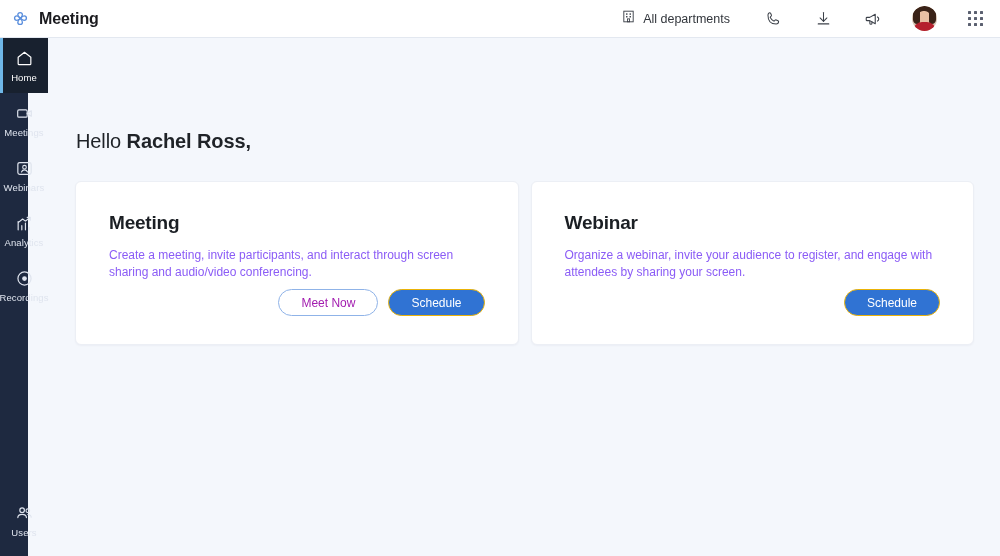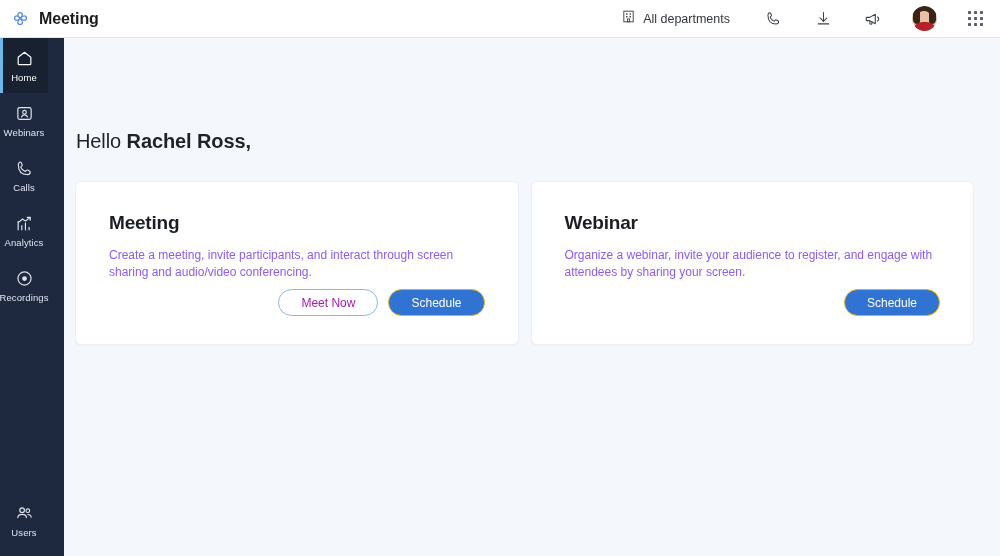--- a/index.html
+++ b/index.html
@@ -44,21 +44,21 @@
   .avatar .hair { position: absolute; left: 2px; top: 0px; width: 21px; height: 16px; background: #3a2318; border-radius: 11px 11px 7px 7px; }
   .avatar .face { position: absolute; left: 6.5px; top: 4.5px; width: 12px; height: 14px; background: #e8c0a4; border-radius: 6px 6px 7px 7px; }
   .avatar .hair2 { position: absolute; left: 1px; top: 3px; width: 7px; height: 15px; background: #3a2318; border-radius: 5px 2px 4px 6px; }
   .avatar .hair3 { position: absolute; right: 1px; top: 3px; width: 7px; height: 15px; background: #3a2318; border-radius: 2px 5px 6px 4px; }
   .avatar .body { position: absolute; left: 1px; bottom: 0; width: 23px; height: 9px; background: #b5202d; border-radius: 9px 9px 0 0; }
   .apps-grid { display: grid; grid-template-columns: repeat(3, 3px); grid-template-rows: repeat(3, 3px); gap: 3px; }
   .apps-grid span { width: 3px; height: 3px; background: #5b6070; border-radius: 0.5px; display:block; }
 
   
   .sidebar {
-    position: absolute; left: 0; top: 38px; width: 64px; height: 518px;
+    position: absolute; left: 0; top: 38px; width: 28px; height: 518px;
     background: #1e2940;
     display: flex; flex-direction: column;
     z-index: 4;
   }
   .nav-top { display: flex; flex-direction: column; }
   .nav-bottom { margin-top: auto; display: flex; flex-direction: column; padding-bottom: 8px; }
   .nav-item {
     position: relative; height: 55px; width: 48px;
     display: flex; flex-direction: column; align-items: center; justify-content: center;
     gap: 4px; cursor: pointer; text-decoration: none;
@@ -207,40 +207,41 @@
 
       <div class="nav-item active">
         <span class="nav-ico">
           <svg width="19" height="19" viewBox="0 0 24 24" fill="none">
             <path d="M4 10.4 12 4.2l8 6.2v8.2a1.2 1.2 0 0 1-1.2 1.2H5.2A1.2 1.2 0 0 1 4 18.6v-8.2z" stroke="#ffffff" stroke-width="1.5" stroke-linejoin="round"></path>
           </svg>
         </span>
         <span class="nav-label">Home</span>
       </div>
 
+      <div class="nav-item">
+        <span class="nav-ico">
+          <svg width="19" height="19" viewBox="0 0 24 24" fill="none">
+            <rect x="3.4" y="7.4" width="12" height="9.2" rx="1.6" stroke="#dfe4ee" stroke-width="1.5"></rect>
+            <path d="M15.4 11.6l5.2-3v6.8l-5.2-3z" stroke="#dfe4ee" stroke-width="1.5" stroke-linejoin="round"></path>
+          </svg>
+        </span>
+        <span class="nav-label">Meetings</span>
+      </div>
 
       <div class="nav-item">
         <span class="nav-ico">
           <svg width="19" height="19" viewBox="0 0 24 24" fill="none">
             <rect x="3.6" y="4.6" width="16.8" height="14.8" rx="2.4" stroke="#dfe4ee" stroke-width="1.5"></rect>
             <circle cx="12" cy="10.3" r="2.3" stroke="#dfe4ee" stroke-width="1.4"></circle>
             <path d="M8.2 16.4c.7-1.7 2.1-2.6 3.8-2.6s3.1.9 3.8 2.6" stroke="#dfe4ee" stroke-width="1.4" stroke-linecap="round"></path>
           </svg>
         </span>
         <span class="nav-label">Webinars</span>
       </div>
 
-      <div class="nav-item">
-        <span class="nav-ico">
-          <svg width="19" height="19" viewBox="0 0 24 24" fill="none">
-            <path d="M6.6 3.8c.6 0 1 .3 1.3.9l1.1 2.4c.25.55.12 1.2-.33 1.6l-1 .9c-.3.27-.4.7-.22 1.06a11.4 11.4 0 0 0 4.9 4.9c.36.18.79.08 1.06-.22l.9-1c.4-.45 1.05-.58 1.6-.33l2.4 1.1c.6.28.9.7.9 1.3 0 1.9-1.6 3.4-3.5 3.4C8.3 19.8 4.2 15.7 4.2 7.3c0-1.9 1.5-3.5 2.4-3.5z" stroke="#dfe4ee" stroke-width="1.45" stroke-linejoin="round"></path>
-          </svg>
-        </span>
-        <span class="nav-label">Calls</span>
-      </div>
 
       <div class="nav-item">
         <span class="nav-ico">
           <svg width="19" height="19" viewBox="0 0 24 24" fill="none">
             <path d="M4 20V9.6" stroke="#dfe4ee" stroke-width="1.5" stroke-linecap="round"></path>
             <path d="M8.6 20v-5.2M13.2 20v-8.4M17.8 20v-3" stroke="#dfe4ee" stroke-width="1.5" stroke-linecap="round"></path>
             <path d="M4.4 10.6 9.6 6.4l3.6 2.6 5.6-4.6" stroke="#dfe4ee" stroke-width="1.5" stroke-linejoin="round" stroke-linecap="round"></path>
             <path d="M15.4 4.2h3.8v3.6" stroke="#dfe4ee" stroke-width="1.5" stroke-linejoin="round" stroke-linecap="round"></path>
           </svg>
         </span>

